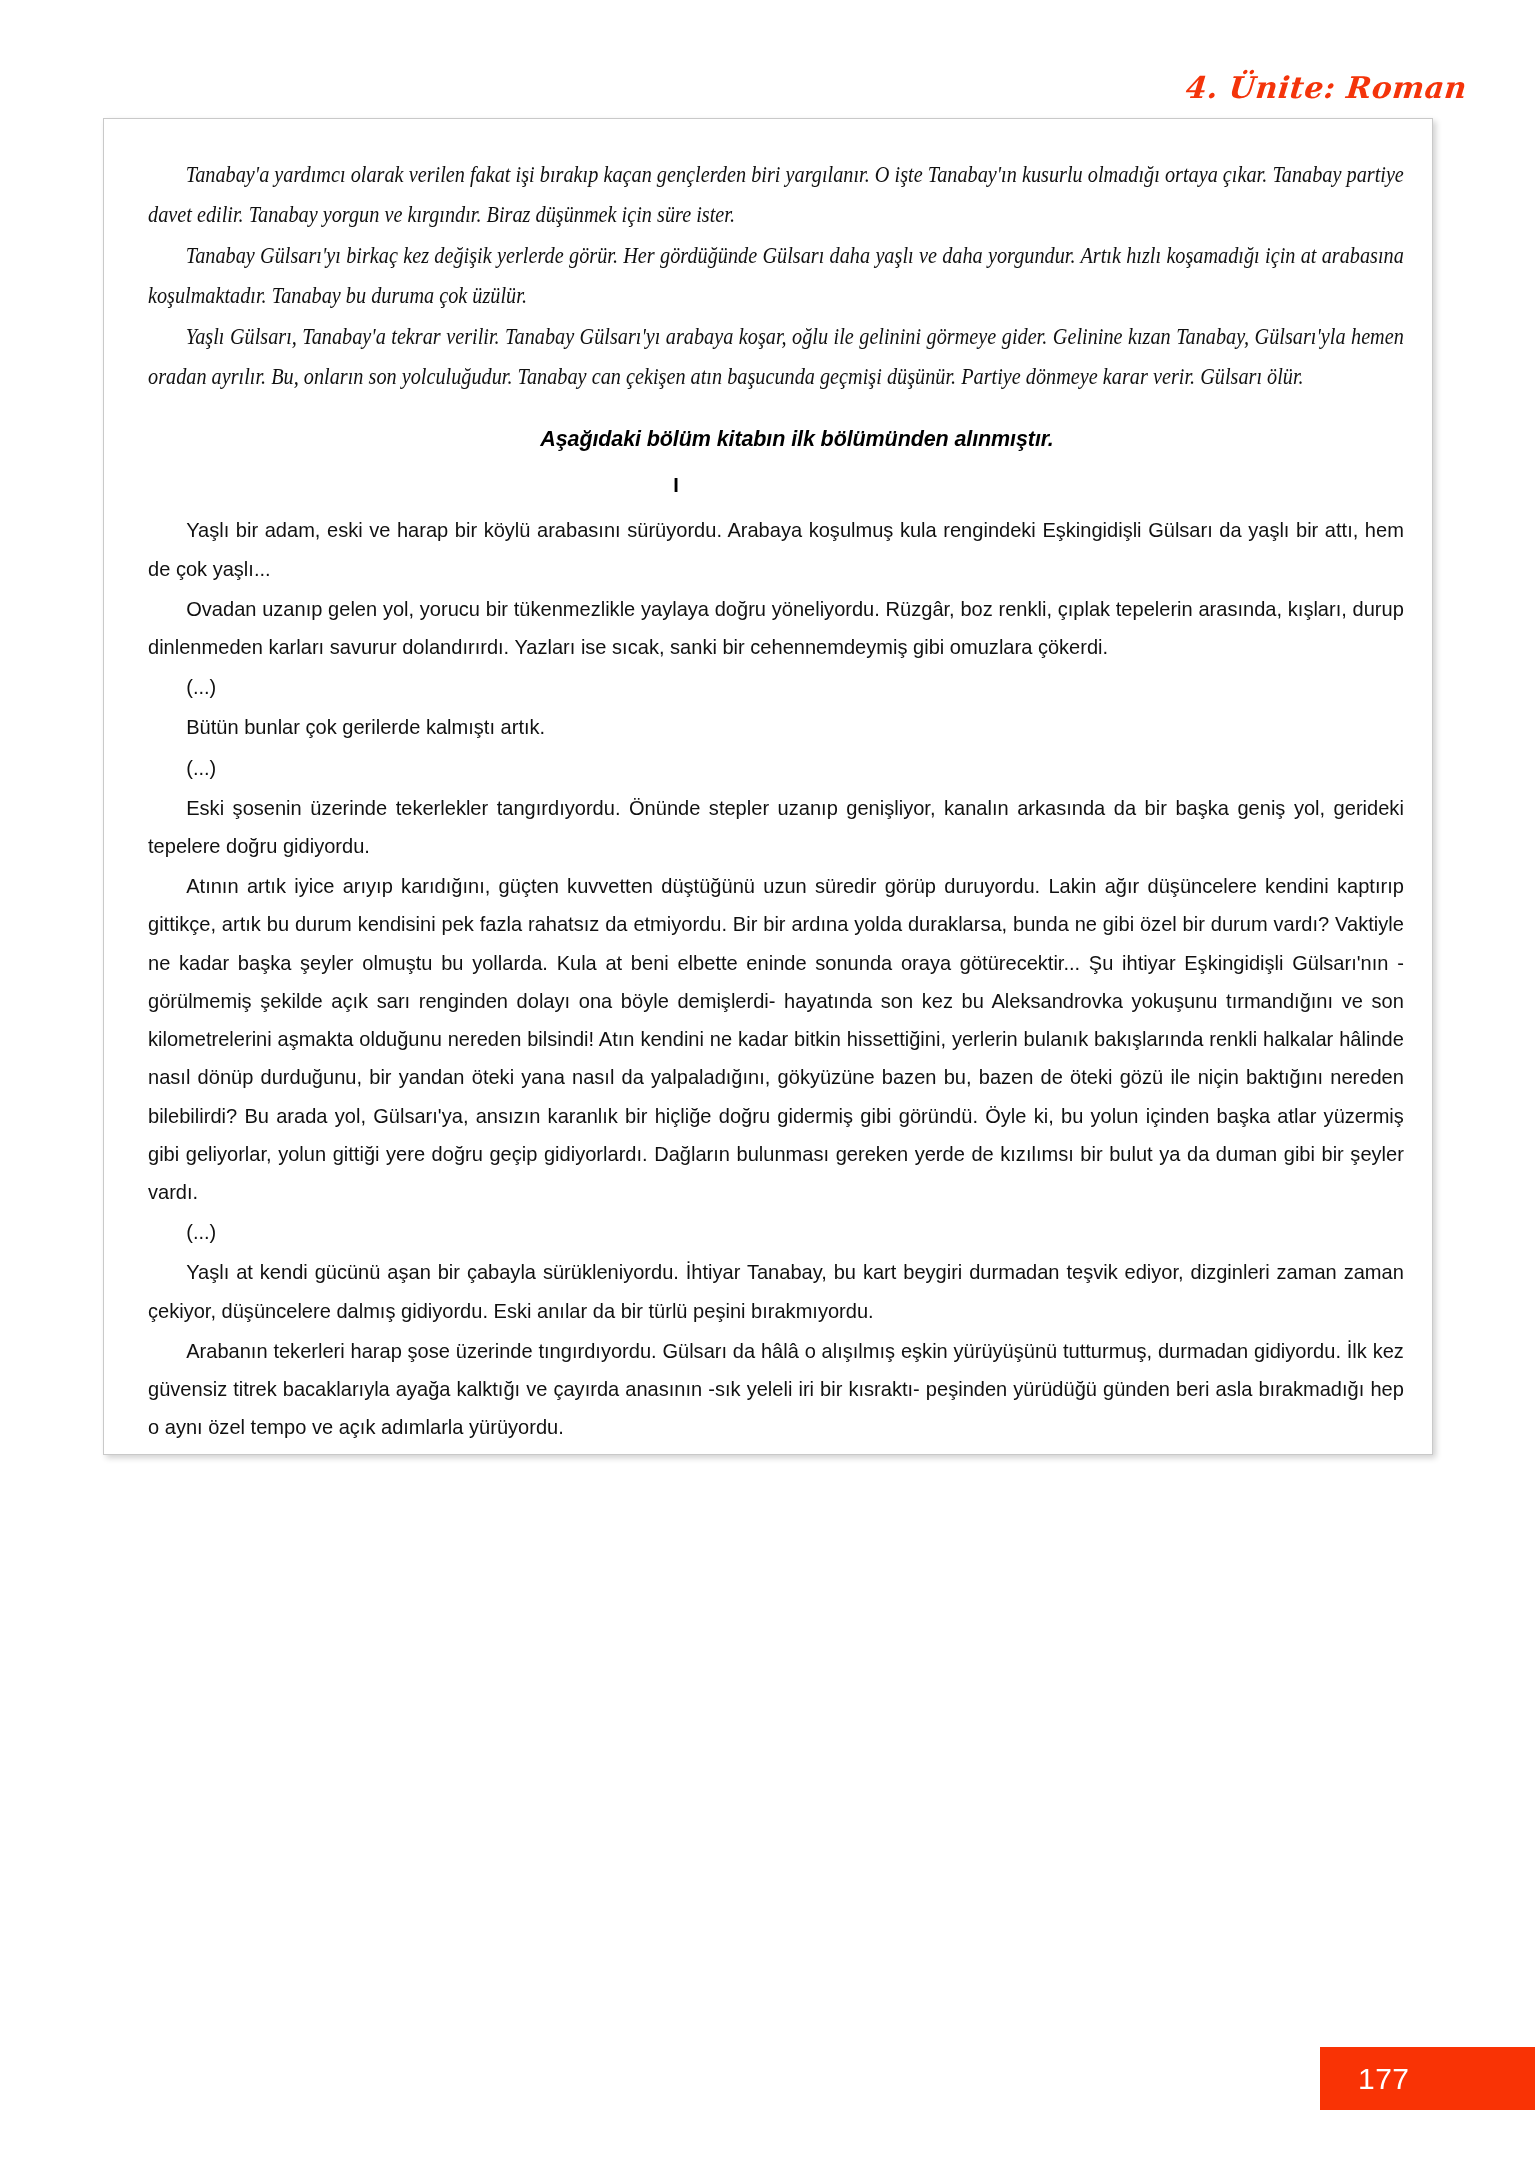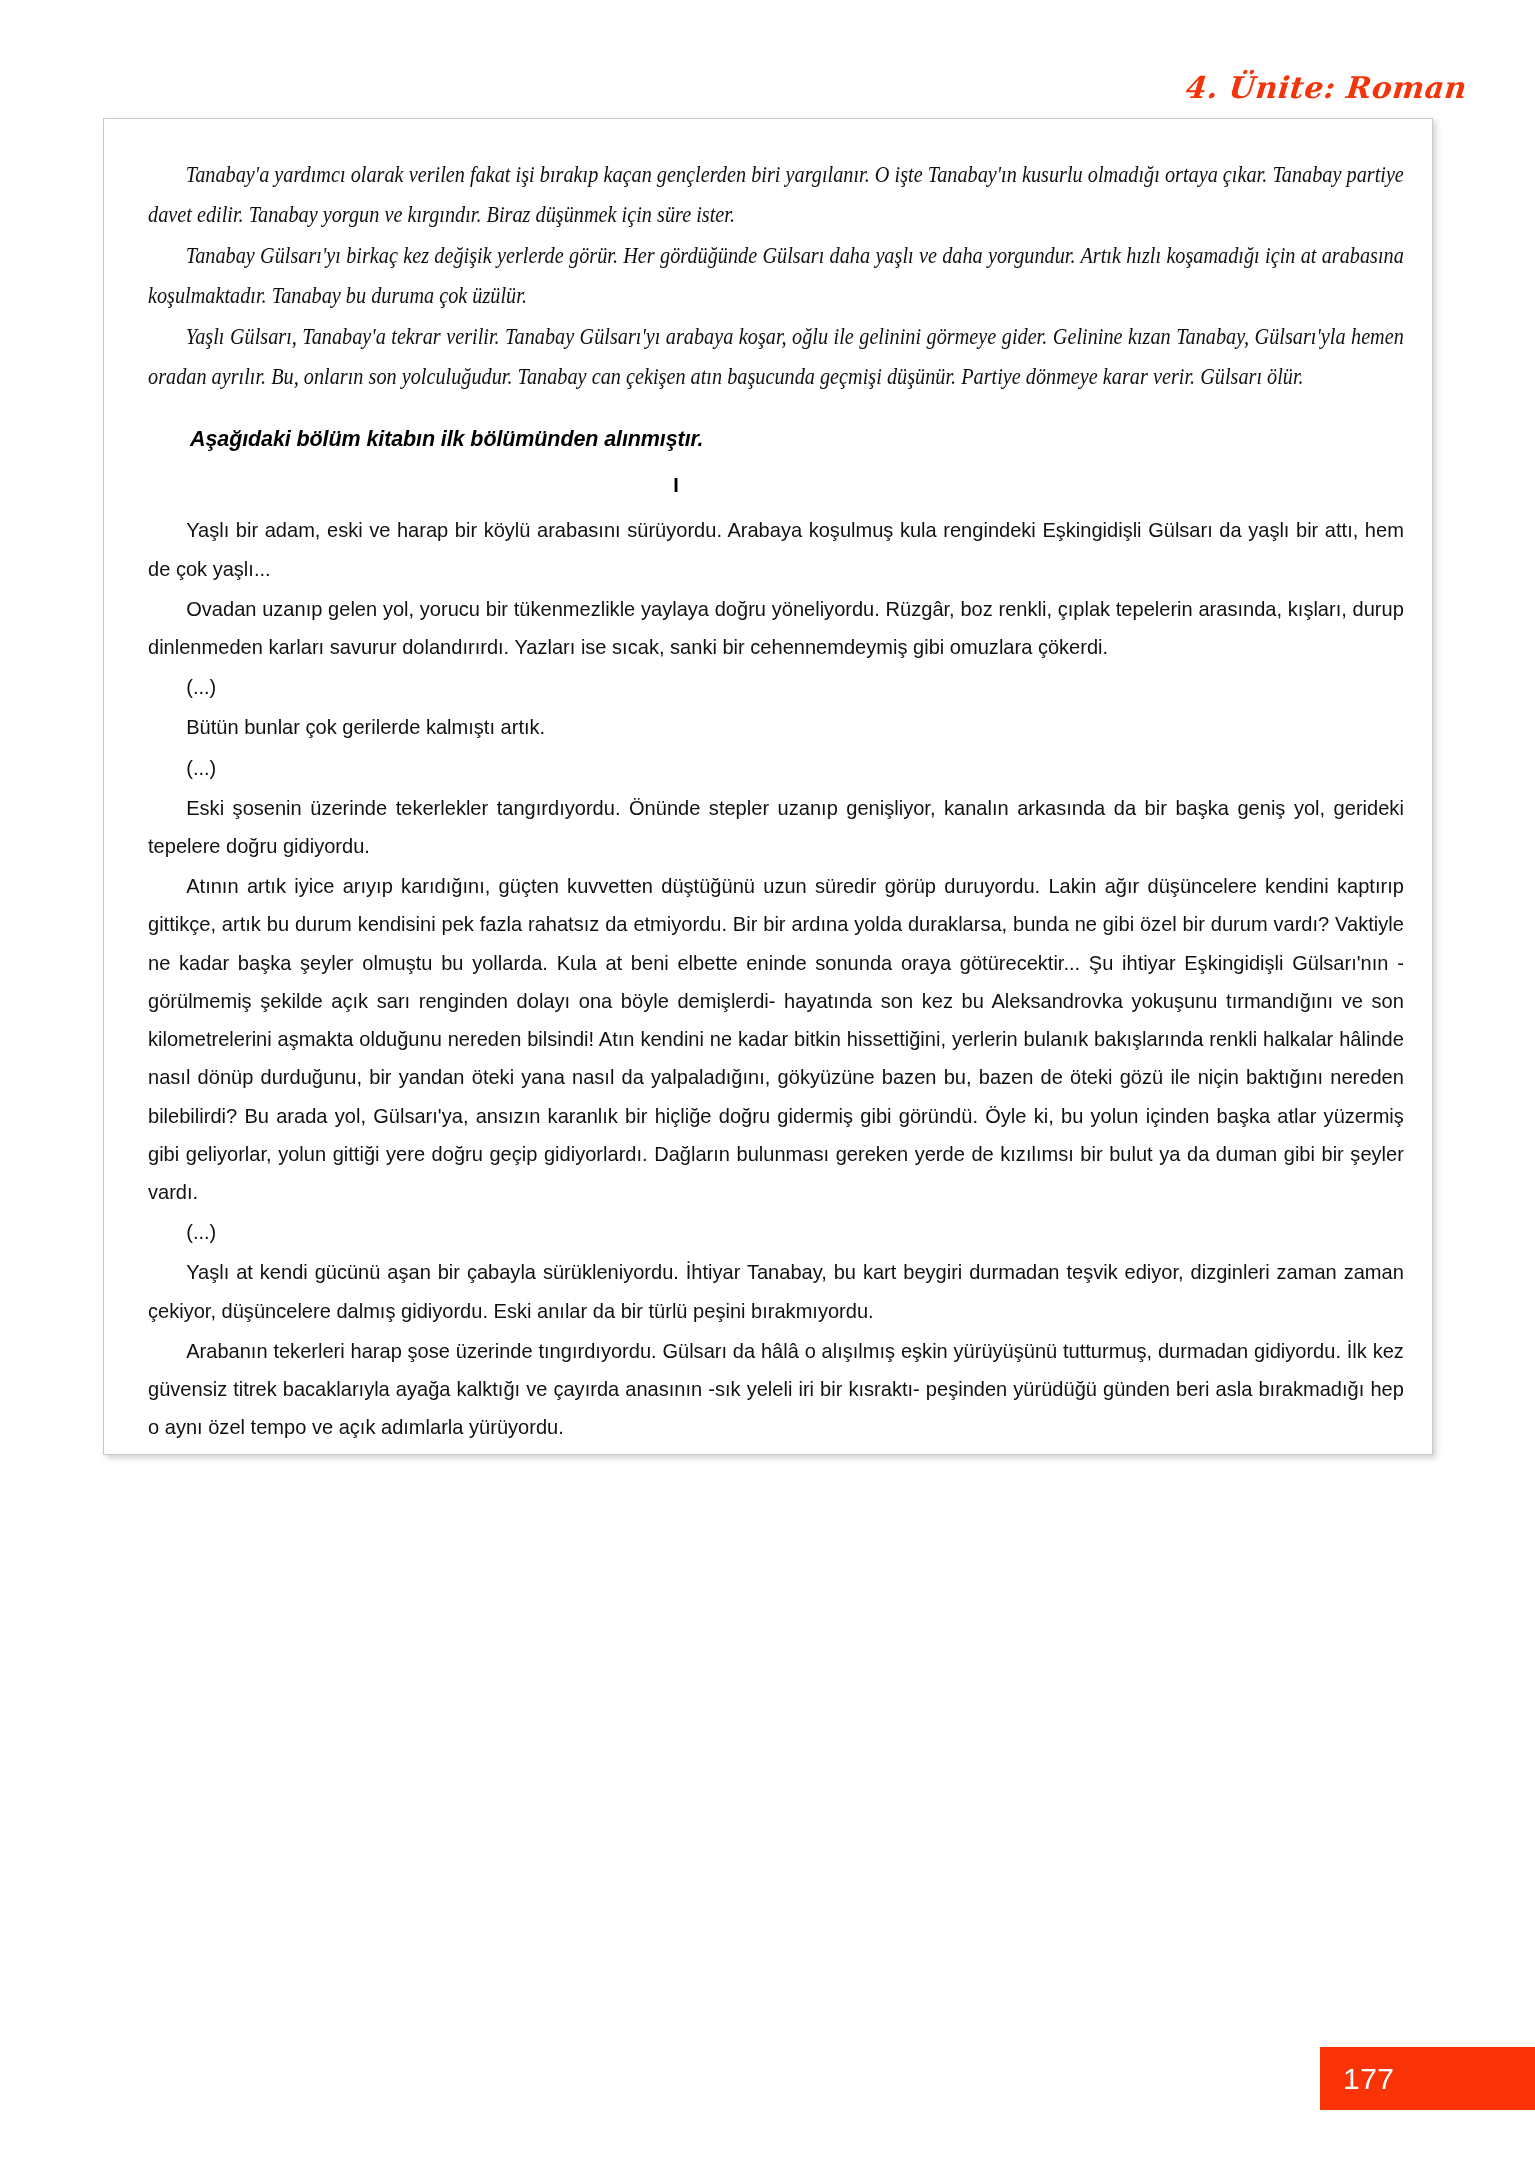--- a/index.html
+++ b/index.html
@@ -69,20 +69,21 @@
 
   
   .excerpt-heading {
     margin: 30px 0 0 42px;
     font-family: "Liberation Sans", sans-serif;
     font-weight: 700;
     font-style: italic;
     font-size: 21.5px;
     color: #000000;
     letter-spacing: -0.1px;
+    text-align: center;
   }
 
   
   .section-numeral {
     margin: 22px 0 0 0;
     text-align: center;
     font-family: "Liberation Sans", sans-serif;
     font-weight: 700;
     font-size: 20px;
     color: #000000;
@@ -119,21 +120,21 @@
     bottom: 55px;
     width: 215px;
     height: 63px;
     background: #F93305;
     display: flex;
     align-items: center;
     color: #ffffff;
     font-family: "Liberation Sans", sans-serif;
     font-size: 30px;
     font-weight: 400;
-    padding-left: 23px;
+    padding-left: 38px;
     box-sizing: border-box;
     letter-spacing: 0.5px;
   }
 </style>
 </head>
 <body>
 
 <div class="page">
 
   <div class="unit-header">4. Ünite: Roman</div>

